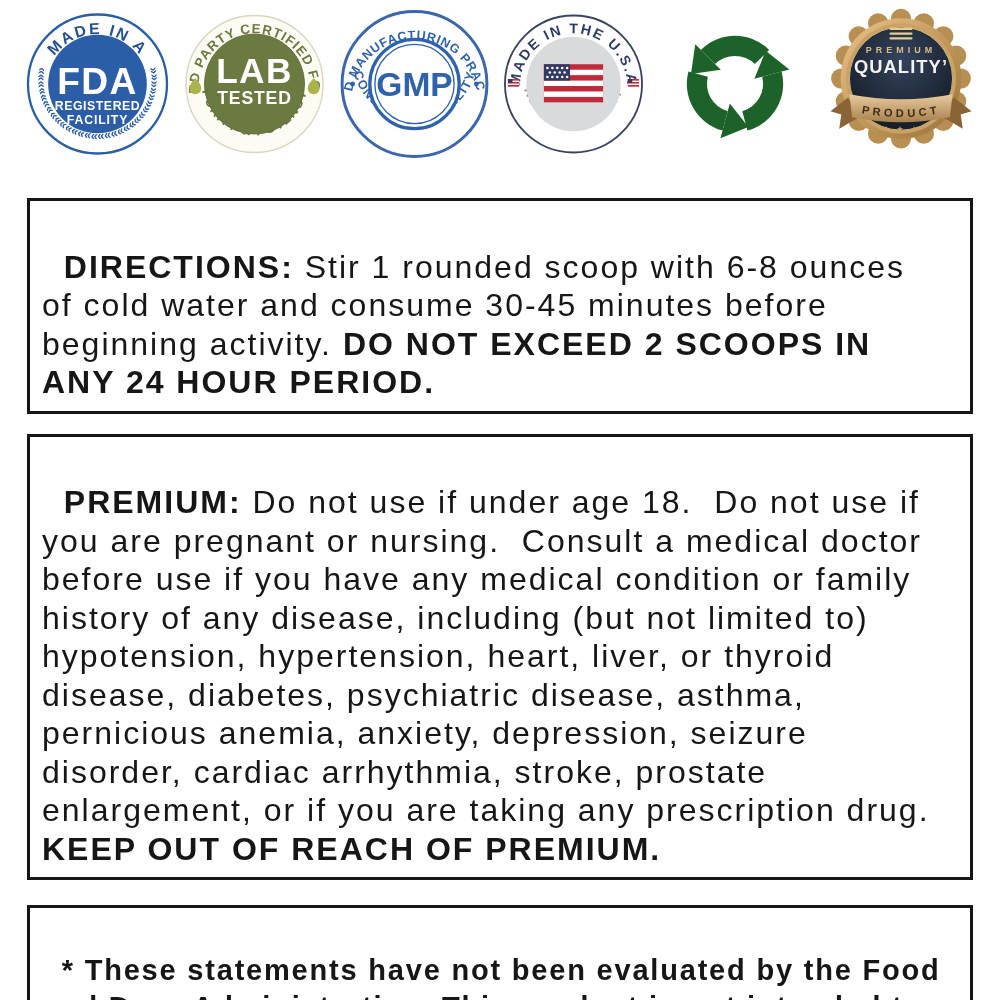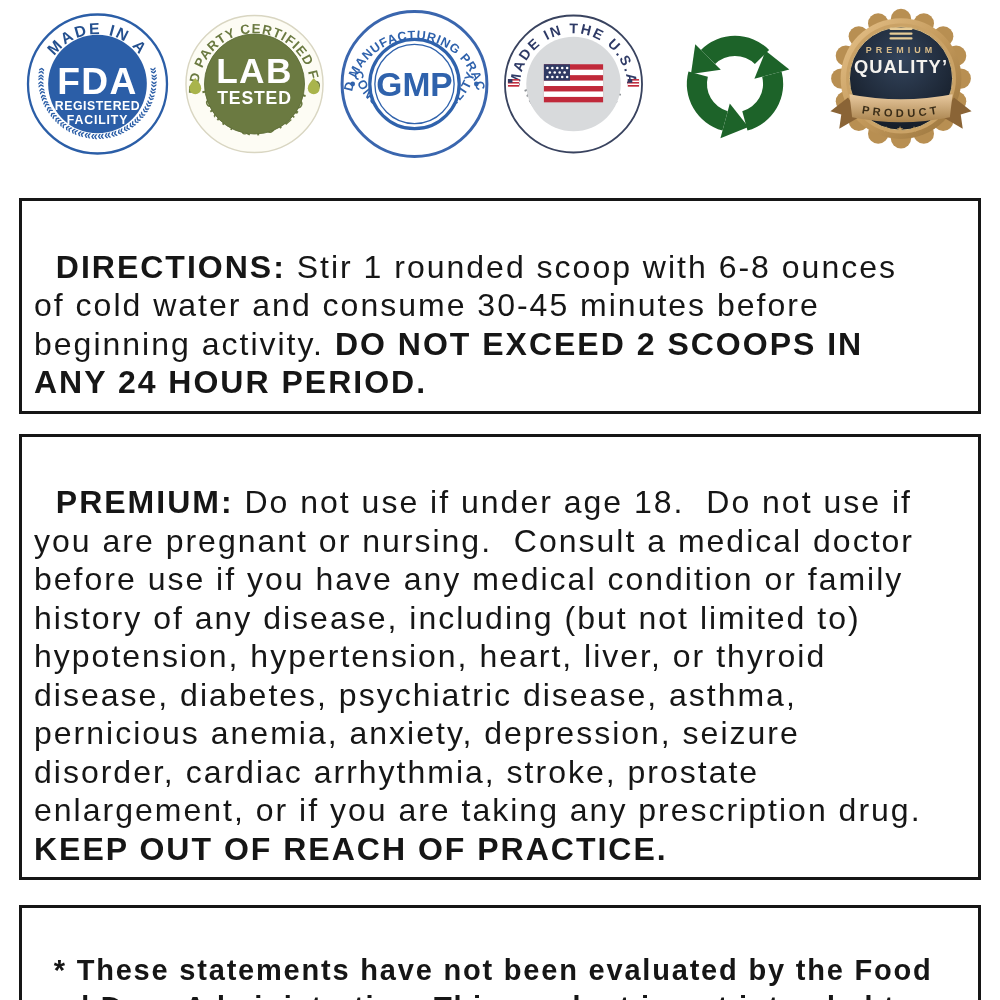--- a/index.html
+++ b/index.html
@@ -7,21 +7,21 @@
     width:1000px;height:1000px;background:#ffffff;
     font-family:"Liberation Sans",sans-serif;color:#161616;
     overflow:hidden;
   }
   .badges{
     display:flex;justify-content:space-between;align-items:center;
     padding:8px 24px 0 26px;height:152px;
   }
   .badges svg{display:block;}
   .box{
-    margin:0 19px;border:3px solid #161616;background:#fff;
+    margin:0 27px;border:3px solid #161616;background:#fff;
     padding:8px 14px 9px 12px;
     font-size:32px;line-height:38.5px;letter-spacing:2px;
     white-space:pre-wrap;
   }
   .box .b{font-weight:bold;}
   .box.directions{margin-top:38px;}
   .box.warning{margin-top:20px;}
   .box.disclaimer{
     margin-top:25px;font-weight:bold;
     font-size:29px;line-height:37px;letter-spacing:1.8px;
@@ -226,20 +226,20 @@
 <div class="box warning">
   <span class="b">PREMIUM:</span><span> Do not use if under age 18.  Do not use if
 you are pregnant or nursing.  Consult a medical doctor
 before use if you have any medical condition or family
 history of any disease, including (but not limited to)
 hypotension, hypertension, heart, liver, or thyroid
 disease, diabetes, psychiatric disease, asthma,
 pernicious anemia, anxiety, depression, seizure
 disorder, cardiac arrhythmia, stroke, prostate
 enlargement, or if you are taking any prescription drug.
-</span><span class="b">KEEP OUT OF REACH OF PRACTICE.</span>
+</span><span class="b">KEEP OUT OF REACH OF PREMIUM.</span>
 </div>
 
 <div class="box disclaimer">
   <span>* These statements have not been evaluated by the Food
 and Drug Administration. This product is not intended to
 diagnose, treat, cure or prevent any disease.</span>
 </div>
 
 </body></html>

